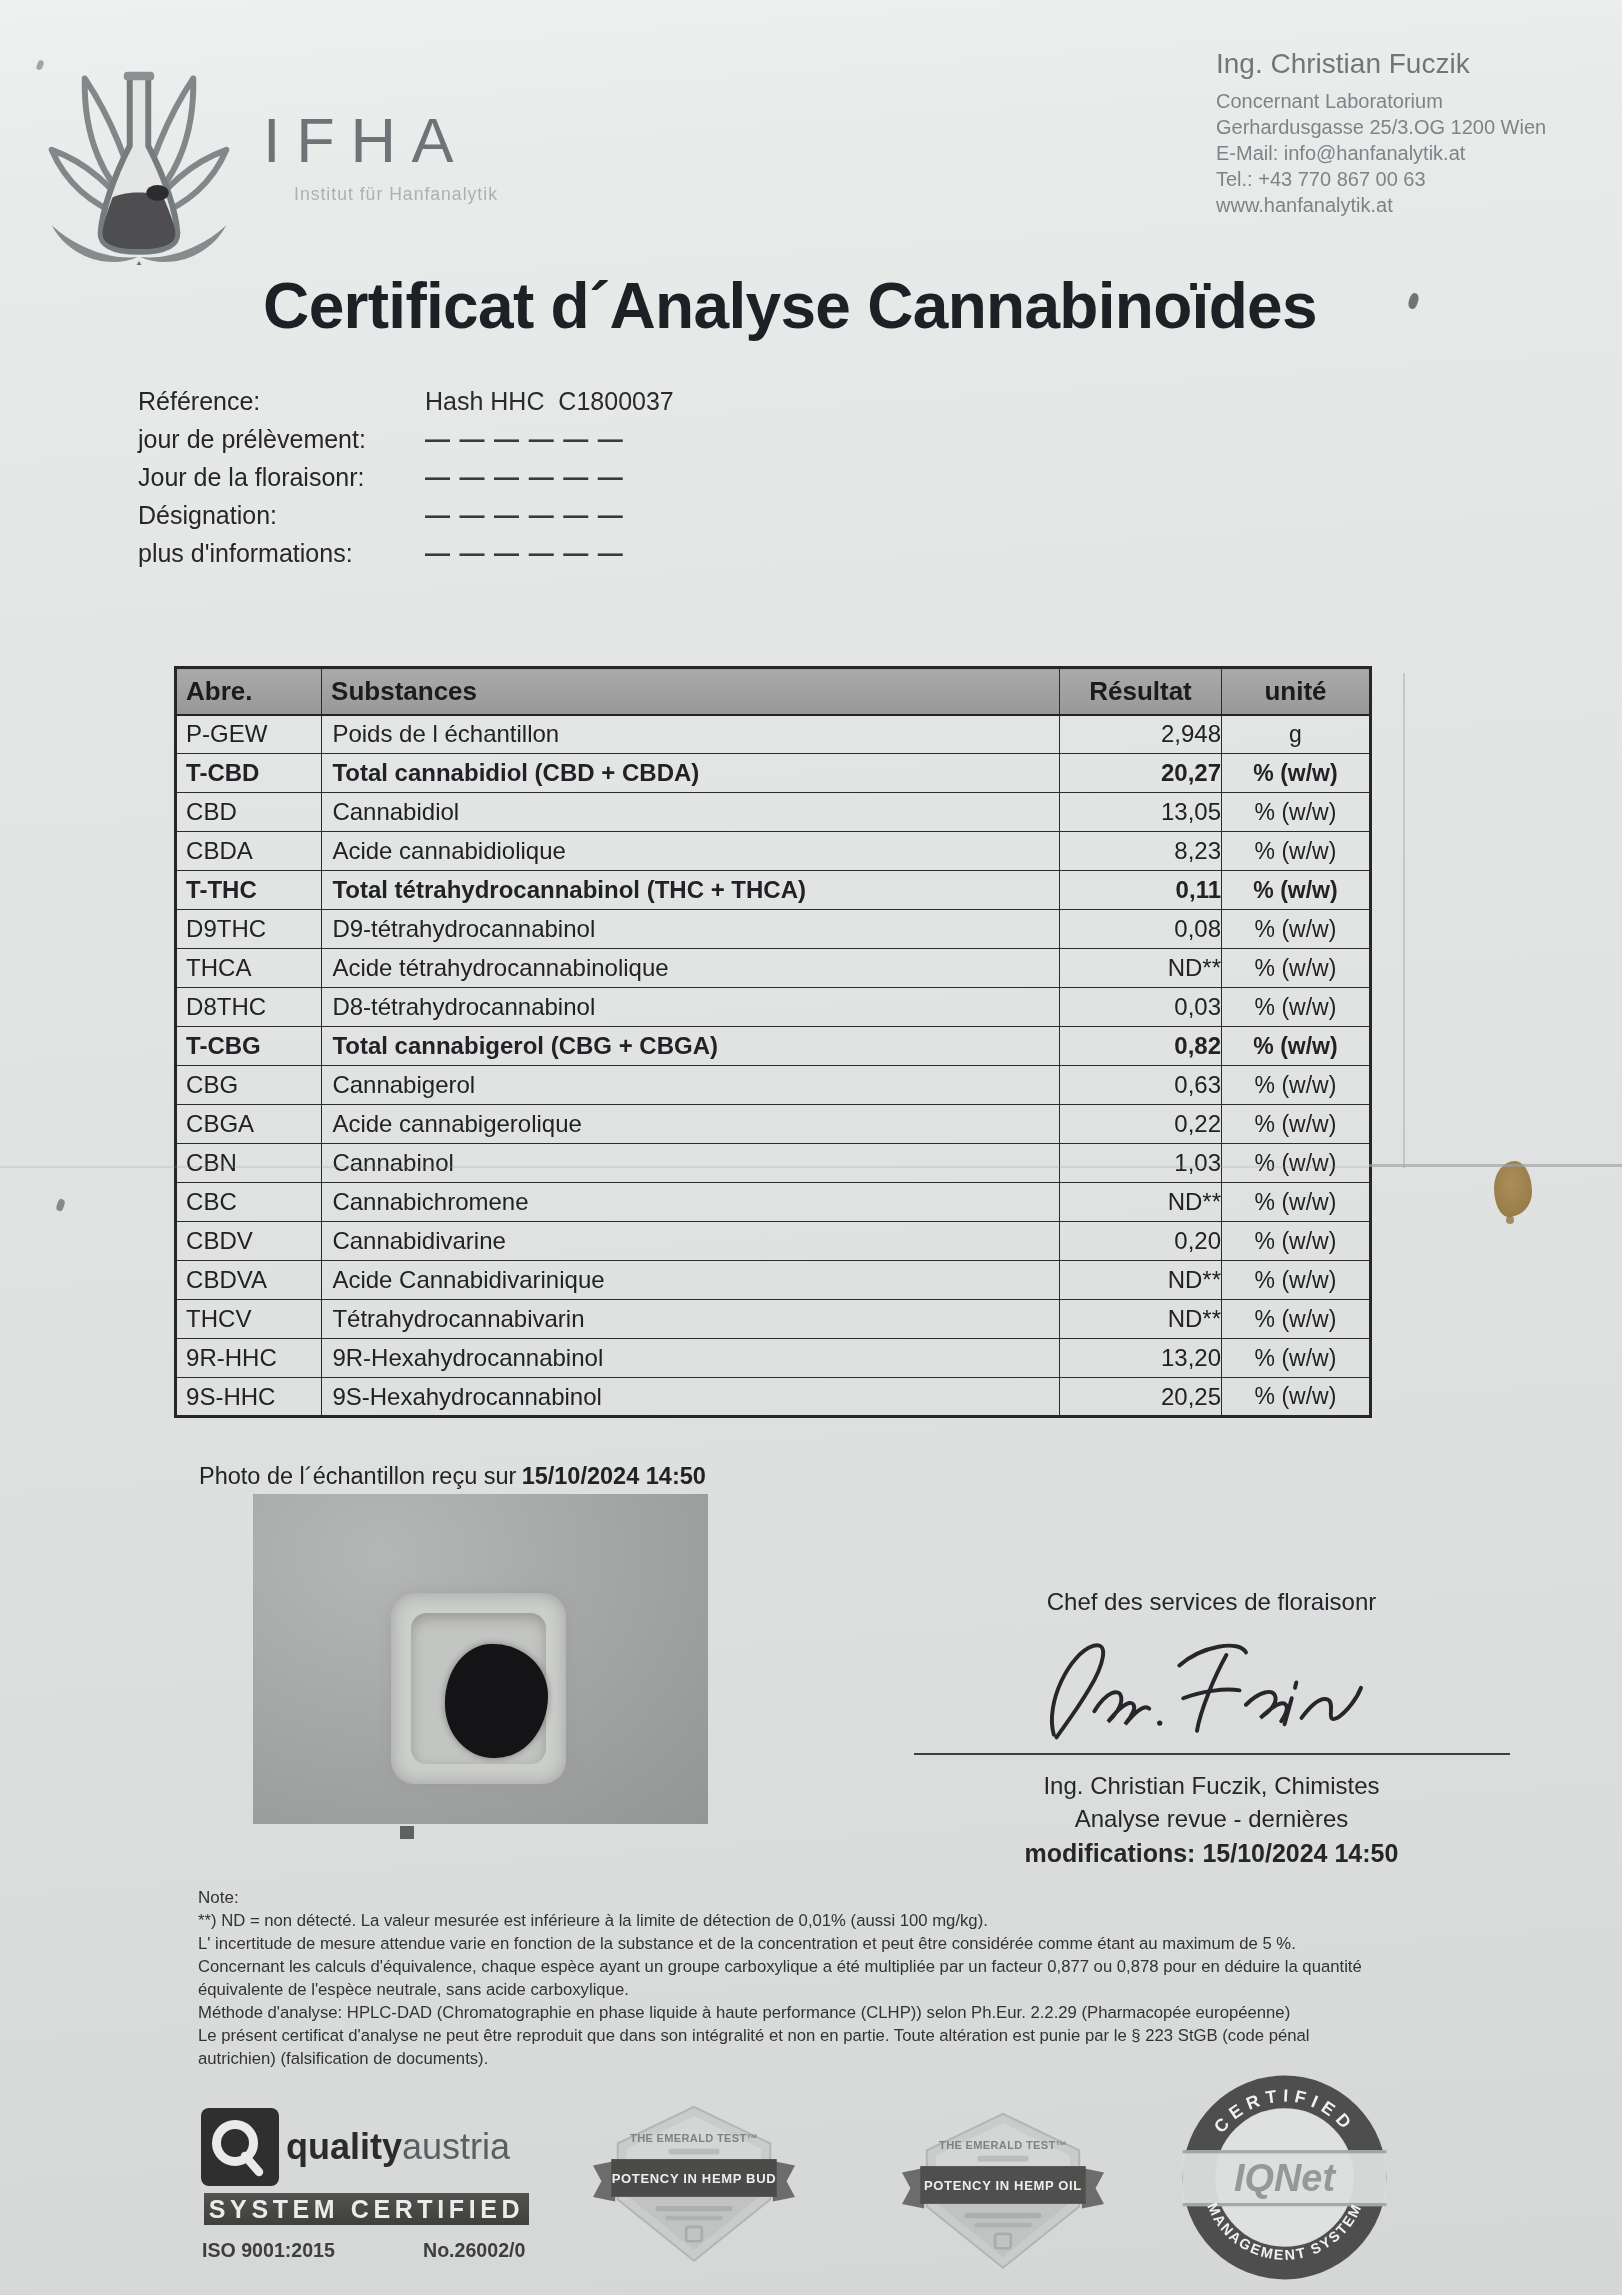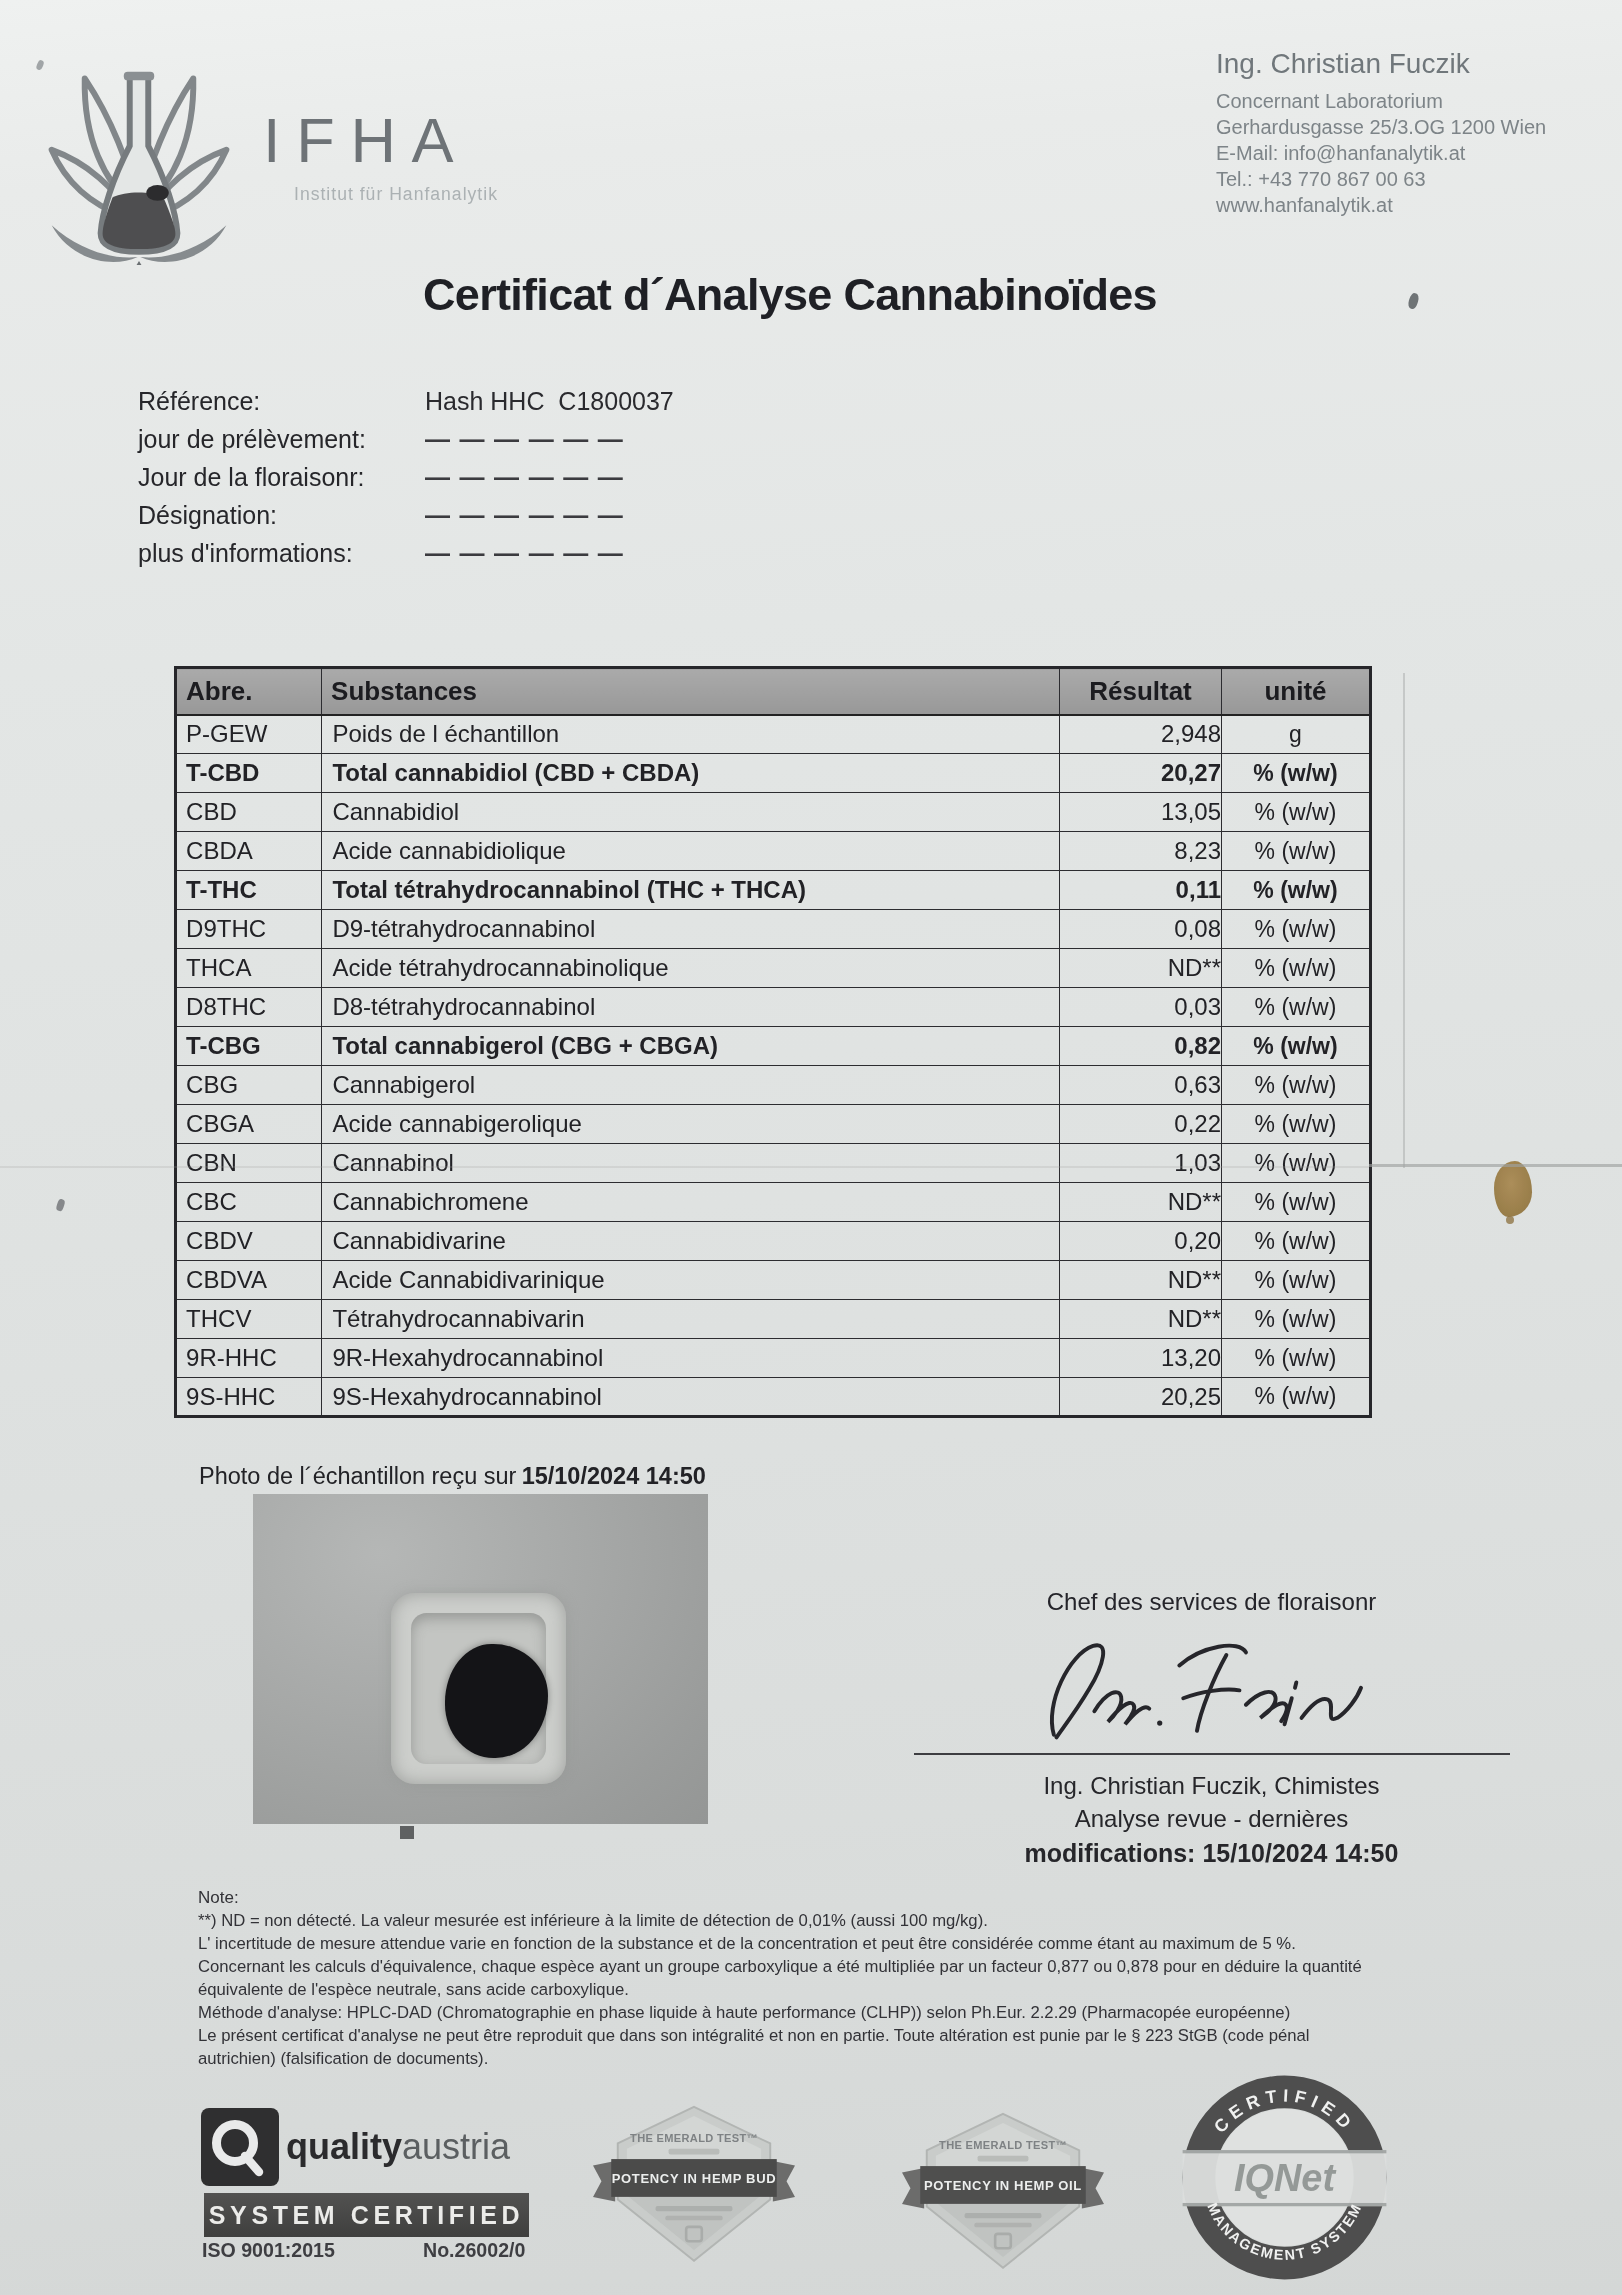--- a/index.html
+++ b/index.html
@@ -12,21 +12,21 @@
   
   .logo-svg { position:absolute; left:31px; top:40px; width:216px; height:225px; }
   .brand-name { position:absolute; left:263px; top:104px; font-size:63px; letter-spacing:15.7px;
     color:#6e7377; font-weight:400; }
   .brand-sub { position:absolute; left:266px; top:184px; font-size:17.6px; letter-spacing:1px; color:#abb1b3;margin-left:28px; }
   .contact { position:absolute; left:1216px; top:48px; width:379px; }
   .contact-name { font-size:28px; color:#70777b; font-weight:500; margin-bottom:7.8px; }
   .contact-line { font-size:20px; color:#7d8488; line-height:26px; white-space:nowrap; }
   
   .doc-title { position:absolute; left:0; top:269px; width:1580px; text-align:center;
-    font-size:45px; font-weight:700; color:#1f2025; letter-spacing:-0.7px; white-space:nowrap; }
+    font-size:64px; font-weight:700; color:#1f2025; letter-spacing:-0.7px; white-space:nowrap; }
   .title-speck { position:absolute; left:1409px; top:293px; width:8.5px; height:15.7px;
     background:#474c50; border-radius:45%; transform:rotate(16deg); opacity:.75; }
   .corner-mark { position:absolute; left:37px; top:60px; width:5.9px; height:10.4px;
     background:#8d9295; border-radius:40%; transform:rotate(22deg); opacity:.8; }
   
   .ref-block { position:absolute; left:138px; top:382px; }
   .ref-row { display:flex; height:38px; align-items:center; }
   .ref-label { width:287px; font-size:25px; font-weight:500; color:#26262a; white-space:nowrap; }
   .ref-value { font-size:25px; font-weight:500; color:#2a2a2e; white-space:pre; }
   .ref-value.dashes { font-weight:700; letter-spacing:1.3px; color:#3b3b3f; }
@@ -67,21 +67,21 @@
   .sig-modified { font-size:25px; font-weight:600; margin-top:5.2px; }
   
   .notes { position:absolute; left:198px; top:1886px; }
   .note-heading { font-size:17px; font-weight:500; color:#323237; line-height:23px; }
   .note-line { font-size:16.7px; color:#323237; line-height:23px; white-space:nowrap; }
   
   .qa-icon { position:absolute; left:200px; top:2107px; width:80px; height:80px; }
   .qa-wordmark { position:absolute; left:286px; top:2126px; font-size:36px; white-space:nowrap; }
   .qa-wordmark .b { font-weight:700; color:#2b2b2d; }
   .qa-wordmark .l { font-weight:400; color:#5b5f61; }
-  .qa-banner { position:absolute; left:204px; top:2193px; width:325px; height:44px;
+  .qa-banner { position:absolute; left:204px; top:2193px; width:325px; height:32px;
     background:linear-gradient(180deg,#525251,#3f3f3e); color:#ebebe9; display:flex; align-items:center;
     justify-content:center; font-size:25px; font-weight:700; letter-spacing:4.6px; white-space:nowrap; }
   .qa-iso { position:absolute; left:202px; top:2239px; font-size:19.6px; font-weight:700; color:#3e3e42; }
   .qa-number { position:absolute; left:423px; top:2239px; font-size:19.6px; font-weight:700; color:#3e3e42; }
   .emerald { position:absolute; width:202px; height:163px; }
   .emerald.b1 { left:593px; top:2103px; }
   .emerald.b2 { left:902px; top:2110px; }
   .iqnet { position:absolute; left:1180px; top:2073px; width:209px; height:209px; }
   
   .stain { position:absolute; left:1494px; top:1161px; width:38px; height:56px; opacity:.92;

